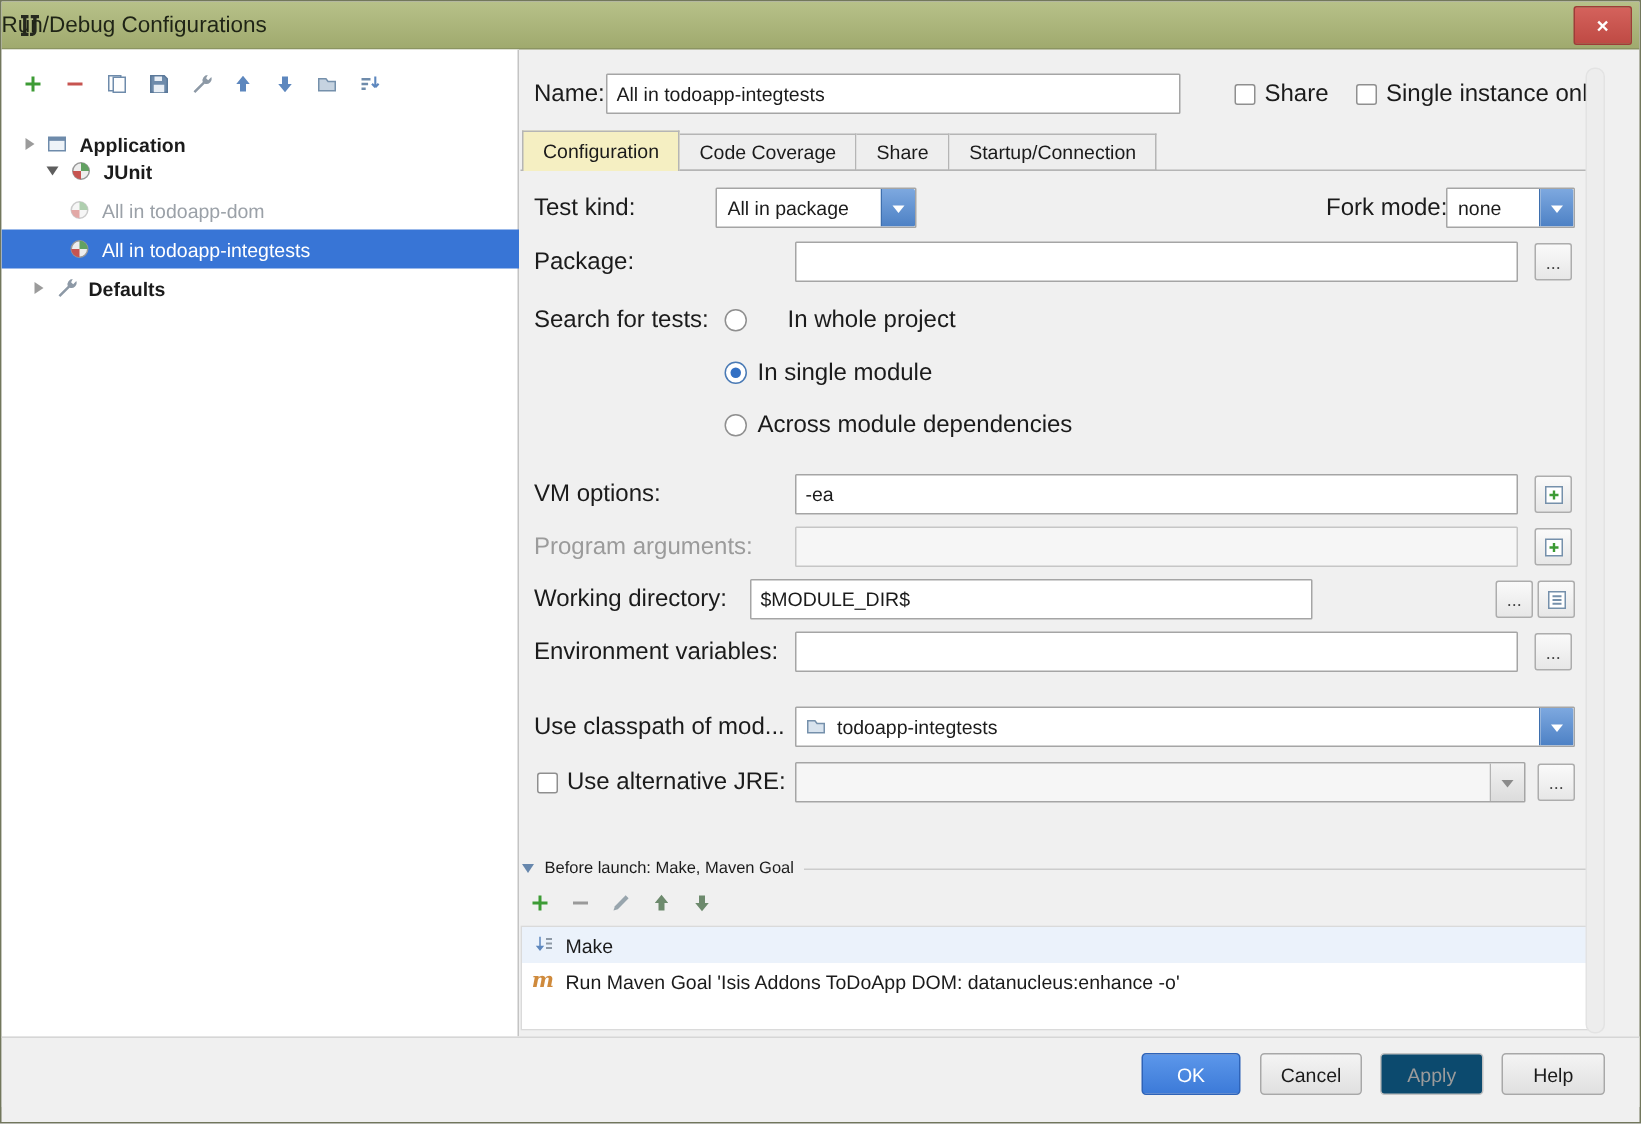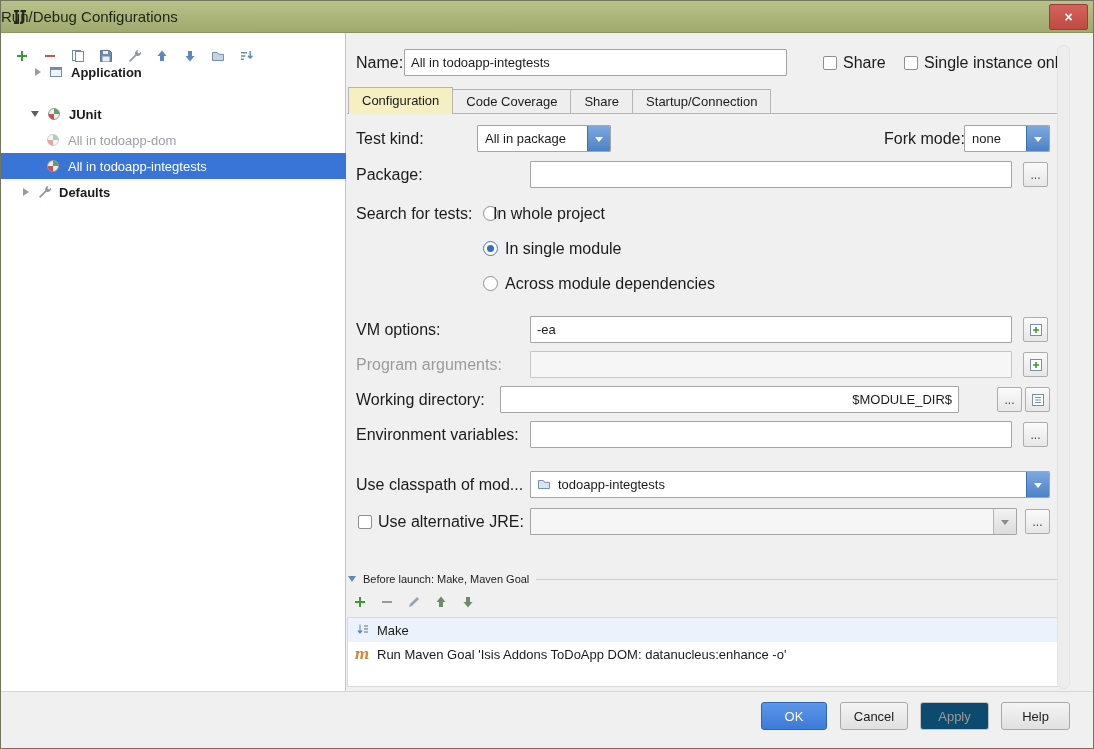--- a/index.html
+++ b/index.html
@@ -116,21 +116,21 @@
           </svg>
         </span>
       <span class="tb-btn">
           <svg class="i16" viewBox="0 0 16 16">
             <path d="M3 4h6v1.6H3zM3 7.2h4.4v1.6H3zM3 10.4h2.8V12H3z" fill="#6e8bab"></path>
             <path d="M12.2 3v7.2m0 0L10 7.8m2.2 2.4l2.2-2.4" stroke="#5d87be" stroke-width="1.4" fill="none"></path>
           </svg>
         </span>
     </div>
 
-    <div class="tree-row" style="top:26px;padding-left:34px">
+    <div class="tree-row" style="top:50px;padding-left:16px">
       <span class="tri right"></span>
       <svg class="i16" style="margin-left:7px" viewBox="0 0 16 16">
           <rect x="2.5" y="3.5" width="11" height="9" fill="#eef3f8" stroke="#6e8bab"></rect>
           <rect x="2.5" y="3.5" width="11" height="2.4" fill="#6e8bab"></rect>
         </svg>
       <span class="tree-label bold">Application</span>
     </div>
 
     <div class="tree-row" style="top:68px;padding-left:30px">
       <span class="tri down"></span>
@@ -198,21 +198,21 @@
   </div>
 
   <div class="flabel" style="left:355px;top:160px">Package:</div>
   <input type="text" class="tf" style="left: 529px; top: 160px; width: 482px;" value="">
   <div class="sqbtn" style="left:1022px;top:161px">
       <span>...</span>
     </div>
 
   <div class="flabel" style="left:355px;top:199px">Search for tests:</div>
   <span class="radio" style="left:482px;top:205px"></span>
-  <div class="flabel" style="left:492px;top:199px">In whole project</div>
+  <div class="flabel" style="left:524px;top:199px">In whole project</div>
   <span class="radio sel" style="left:482px;top:240px"></span>
   <div class="flabel" style="left:504px;top:234px">In single module</div>
   <span class="radio" style="left:482px;top:275px"></span>
   <div class="flabel" style="left:504px;top:269px">Across module dependencies</div>
 
   <div class="flabel" style="left:355px;top:315px">VM options:</div>
   <input type="text" class="tf" style="left: 529px; top: 315px; width: 482px;" value="-ea">
   <div class="sqbtn" style="left:1022px;top:316px">
       <svg class="i16" viewBox="0 0 16 16">
         <rect x="2.5" y="2.5" width="11" height="11" fill="#fff" stroke="#7590ab"></rect>
@@ -223,21 +223,21 @@
   <div class="flabel gray" style="left:355px;top:350px">Program arguments:</div>
   <input type="text" class="tf dis" style="left: 529px; top: 350px; width: 482px;" value="">
   <div class="sqbtn" style="left:1022px;top:351px">
       <svg class="i16" viewBox="0 0 16 16">
         <rect x="2.5" y="2.5" width="11" height="11" fill="#fff" stroke="#7590ab"></rect>
         <path d="M8 5v6M5 8h6" stroke="#3d9b35" stroke-width="1.6"></path>
       </svg>
     </div>
 
   <div class="flabel" style="left:355px;top:385px">Working directory:</div>
-  <input type="text" class="tf" style="left: 499px; top: 385px; width: 459px; text-align: right;" value="$MODULE_DIR$">
+  <input type="text" class="tf" style="left: 499px; top: 385px; width: 375px;" value="$MODULE_DIR$">
   <div class="sqbtn" style="left:996px;top:386px">
       <span>...</span>
     </div>
   <div class="sqbtn" style="left:1024px;top:386px">
       <svg class="i16" viewBox="0 0 16 16">
         <rect x="2.5" y="2.5" width="11" height="11" fill="#fff" stroke="#7590ab"></rect>
         <path d="M5 5.5h6M5 8h6M5 10.5h6" stroke="#7590ab" stroke-width="1.2"></path>
       </svg>
     </div>
 

